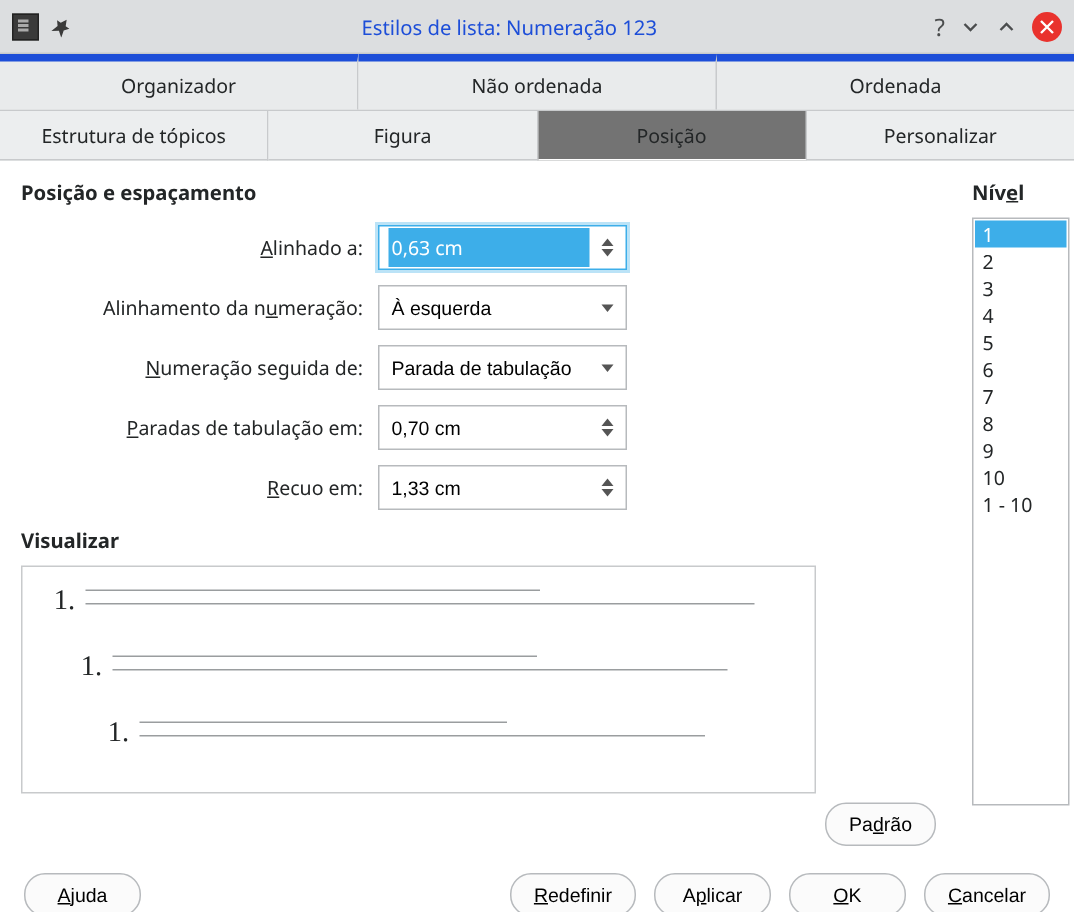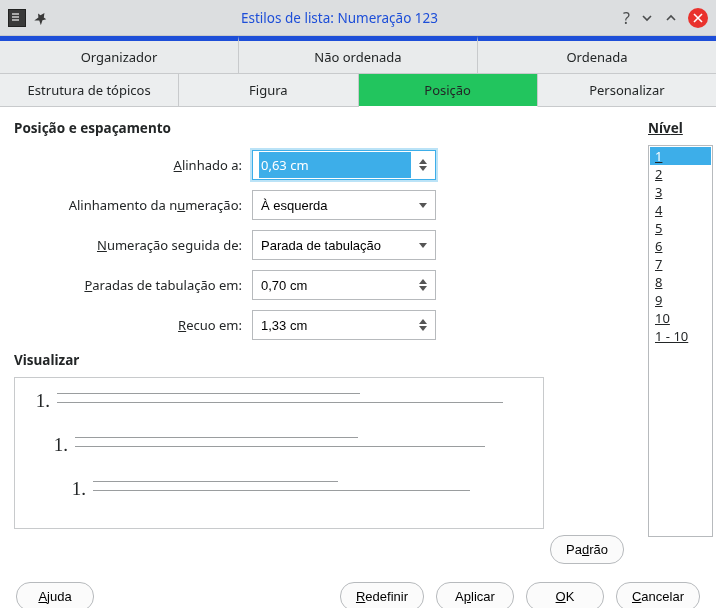--- a/index.html
+++ b/index.html
@@ -71,45 +71,45 @@
   .tabbar2 .tab {
     flex: 1;
     text-align: center;
     padding: 7px 0;
     border-right: 1px solid #c8cacc;
     border-bottom: 1px solid #c8cacc;
     background: #eceeef;
   }
   .tabbar2 .tab:last-child { border-right: none; }
   .tabbar2 .tab.active {
-    background: #22c55e;
+    background: #737373;
     border-bottom: 1px solid #fff;
   }
   .content {
     display: flex;
     padding: 10px 14px 0 14px;
     gap: 12px;
   }
   .left-col { flex: 1; }
-  .right-col { width: 54px; text-decoration: underline; }
+  .right-col { width: 54px; }
   .section-title { font-weight: bold; font-size: 13.5px; margin: 2px 0 8px 0; }
   .form-row {
     display: flex;
     align-items: center;
     height: 40px;
   }
   .form-label {
     width: 238px;
     text-align: right;
     padding-right: 10px;
     font-size: 13px;
     flex-shrink: 0;
   }
   .spincombo {
-    width: 184px;
+    width: 166px;
     height: 30px;
     border: 1px solid #b7babd;
     display: flex;
     align-items: flex-start;
     position: relative;
   }
   .spincombo.focus { border: 1px solid #3daee9; outline: 2px solid rgba(61,174,233,0.35); }
   .spincombo input {
     border: none; outline: none;
     width: 100%; height: 100%;

